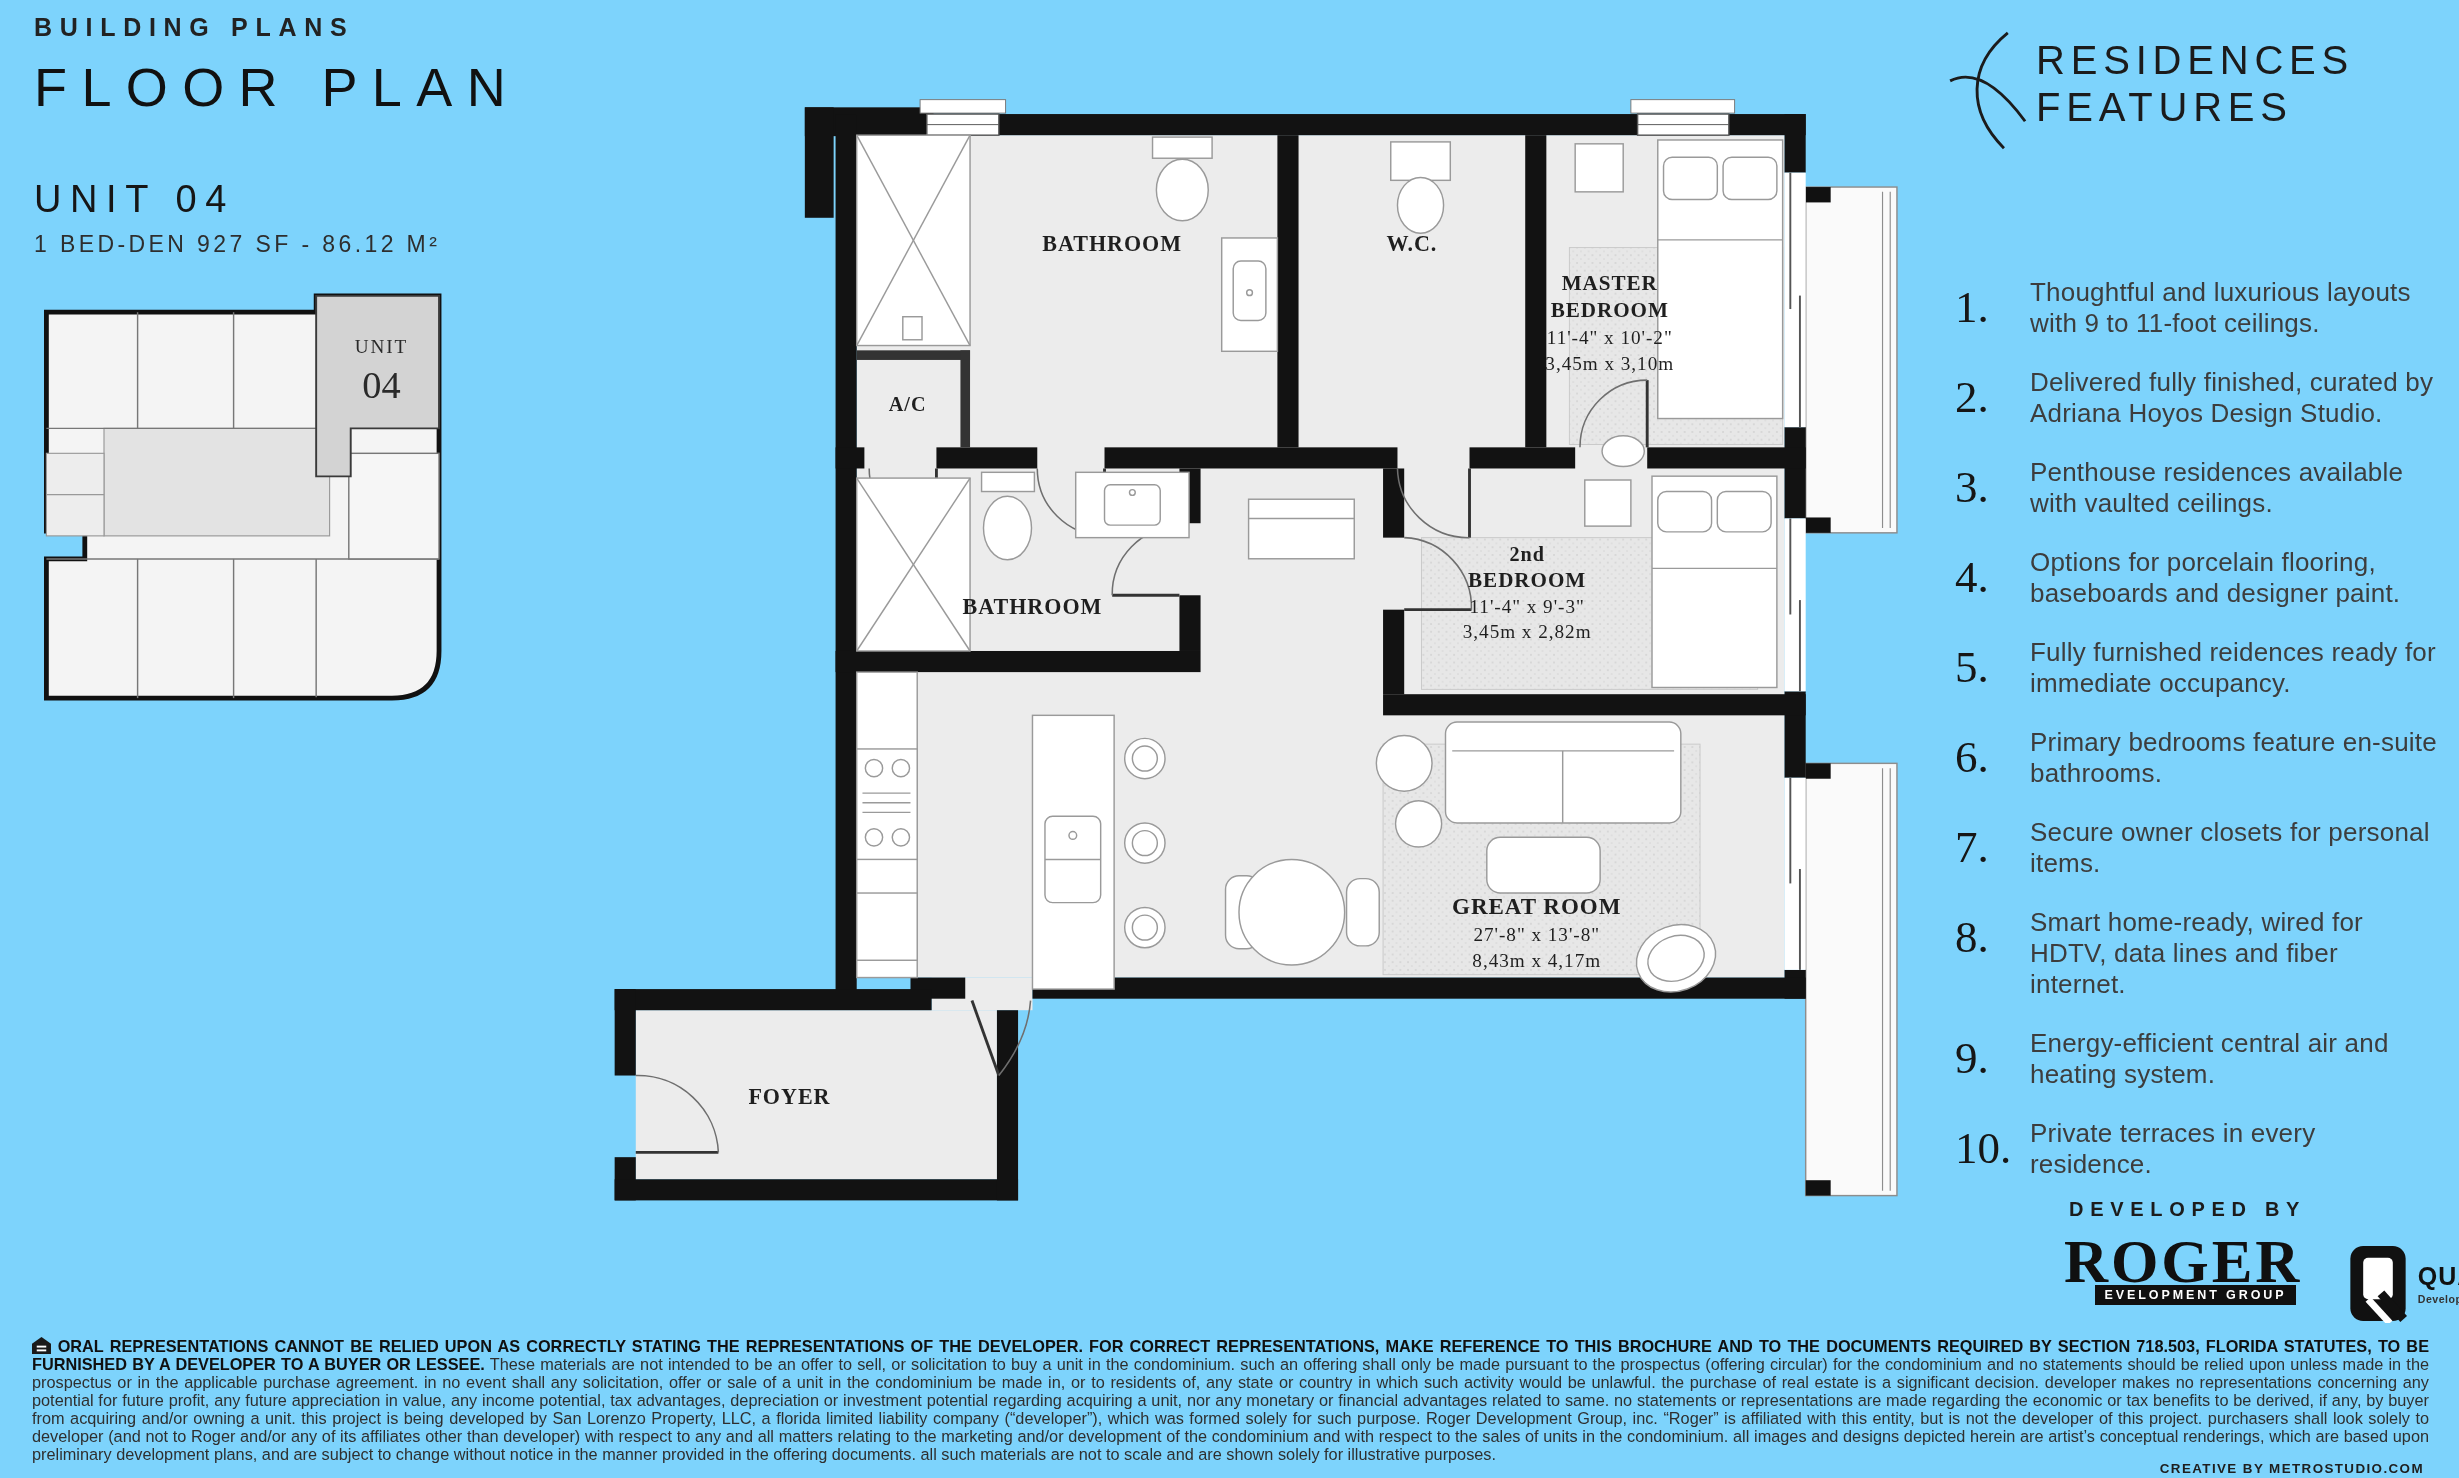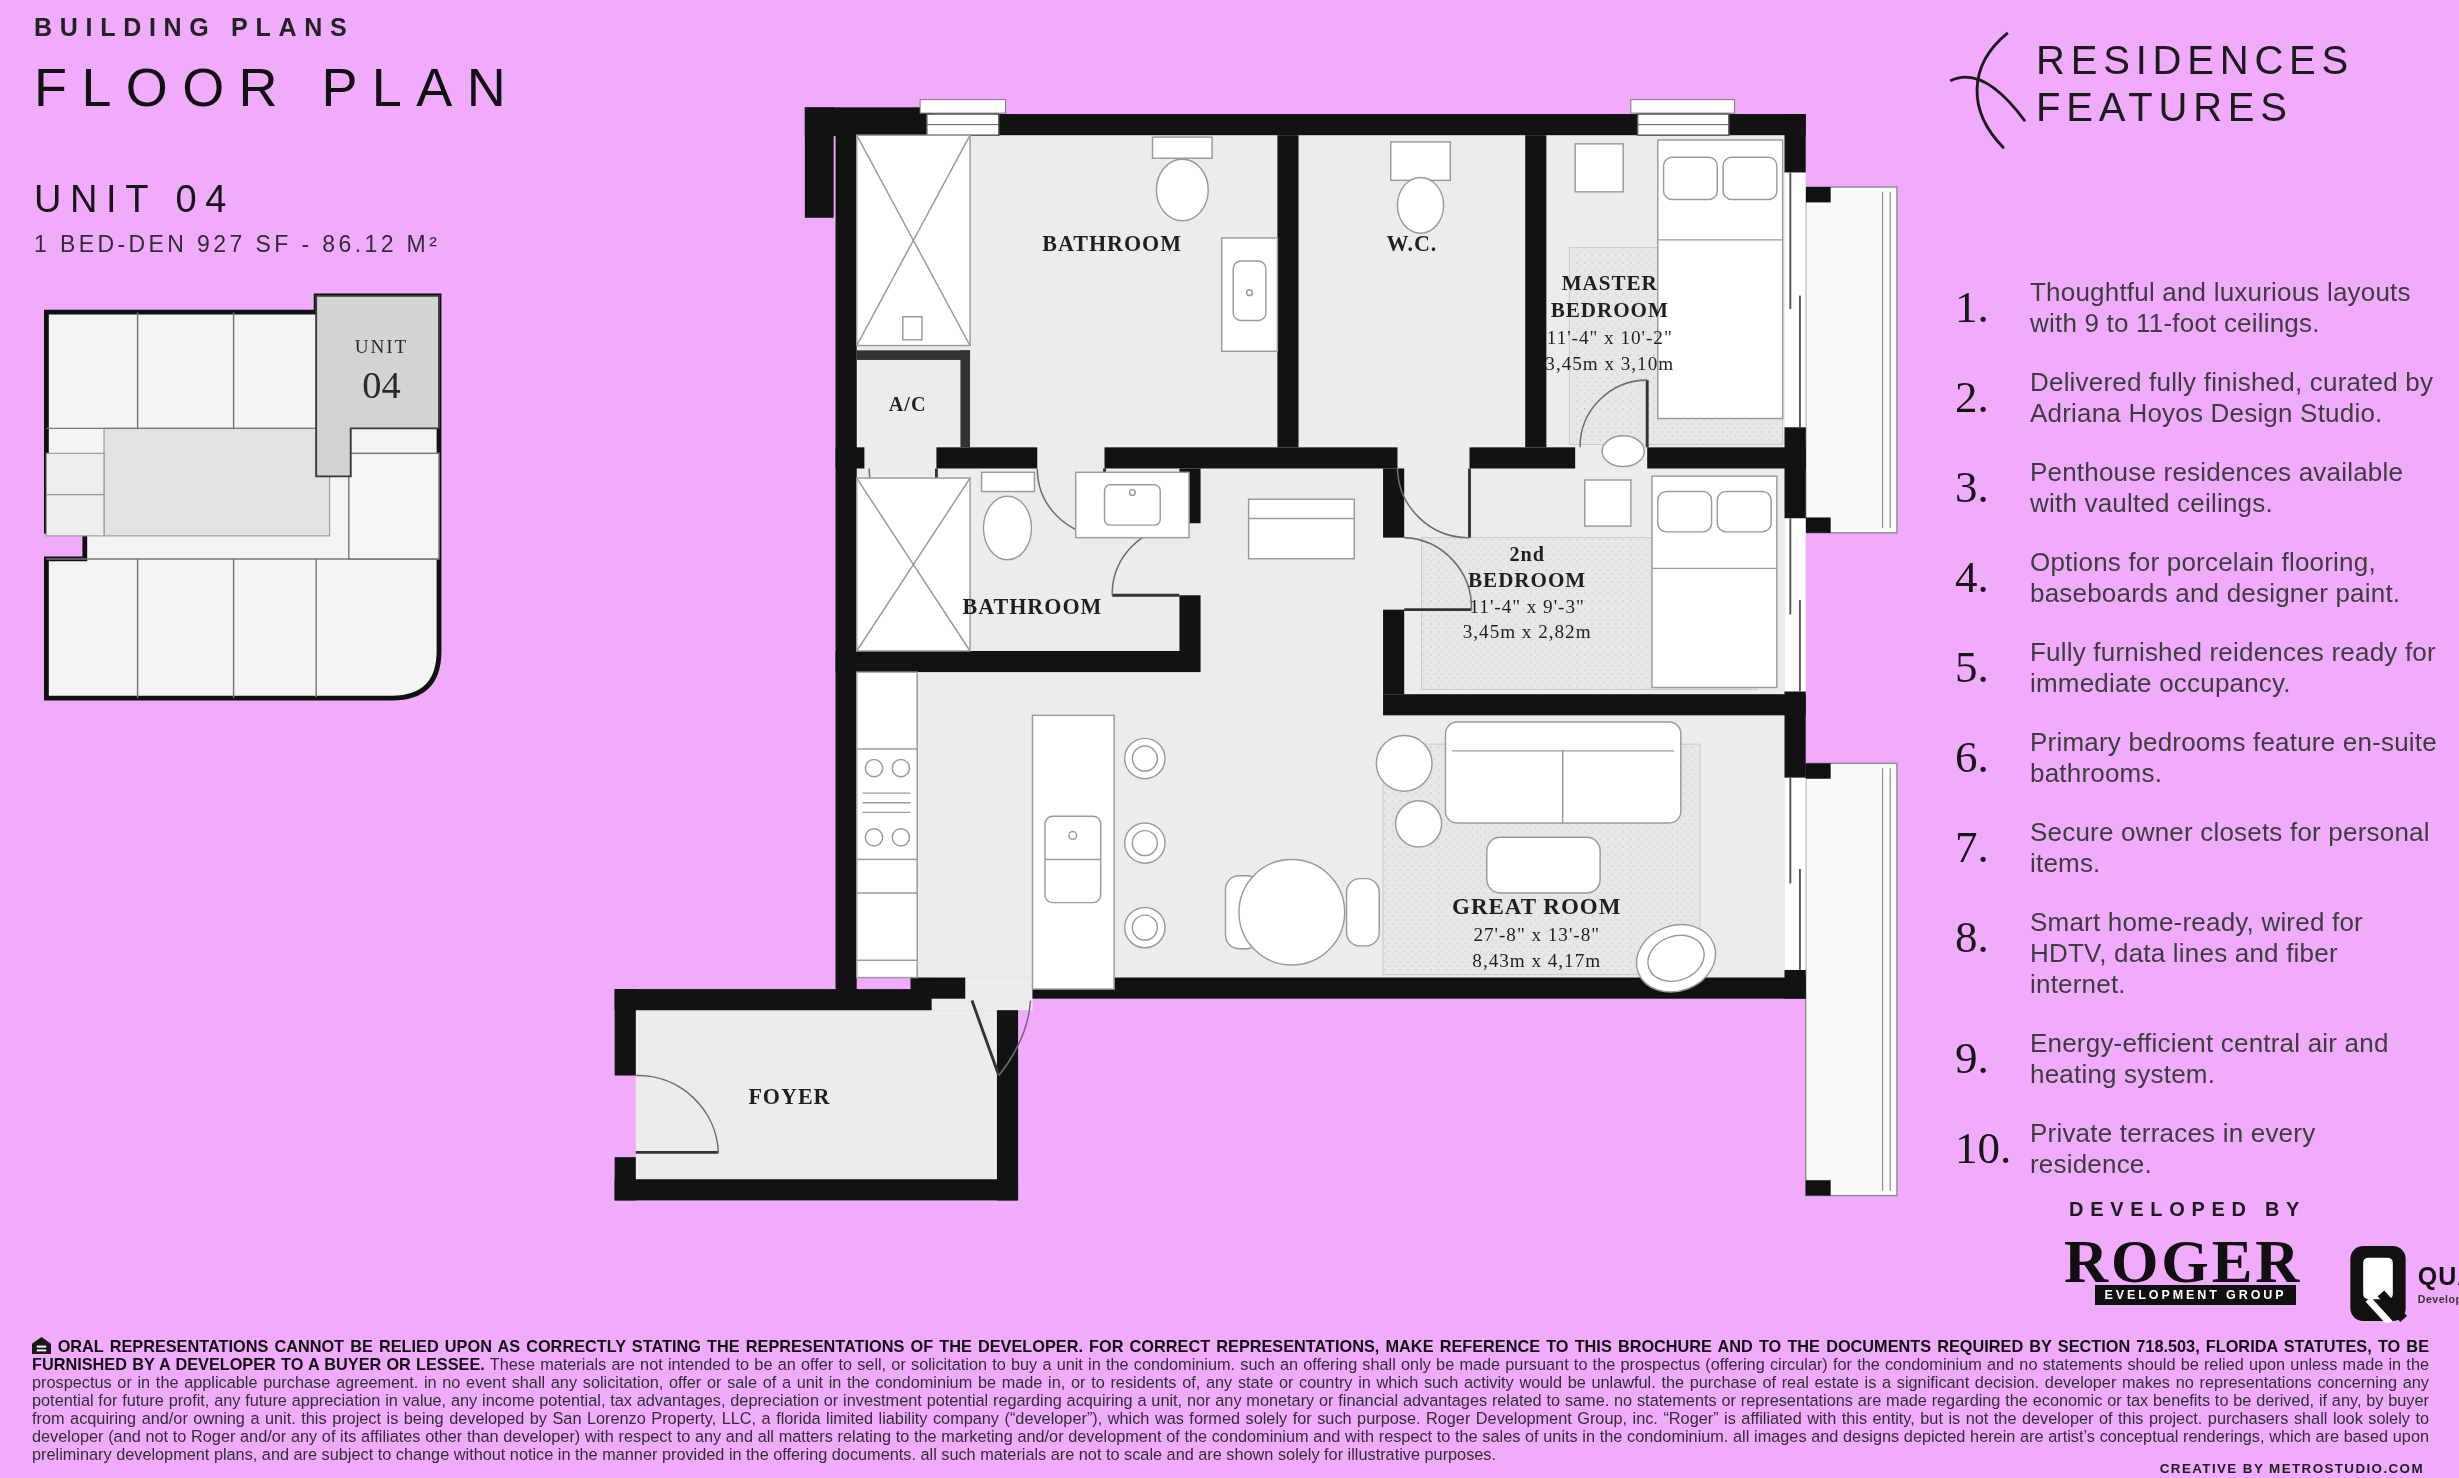--- a/index.html
+++ b/index.html
@@ -1,17 +1,17 @@
 <!DOCTYPE html>
 <html><head>
 <meta charset="utf-8">
 <style>
   * { margin:0; padding:0; box-sizing:border-box; }
   body { background:#777; font-family:"Liberation Sans", sans-serif; }
-  .page { position:relative; width:2459px; height:1479px; background:#f0abfc; overflow:hidden; margin:0 auto; }
+  .page { position:relative; width:2459px; height:1479px; background:#7dd3fc; overflow:hidden; margin:0 auto; }
 
   
   .title-block { position:absolute; left:34px; top:13.4px; color:#1a1a1a; }
   .eyebrow { font-size:25px; letter-spacing:7.7px; font-weight:700; color:#222; }
   .big-title { font-size:54px; letter-spacing:14.4px; font-weight:500; margin-top:13.4px; color:#111; }
   .unit-title { font-size:38px; letter-spacing:8.6px; font-weight:500; margin-top:60px; color:#161616; }
   .unit-specs { font-size:23px; letter-spacing:3.4px; margin-top:10px; color:#2e2e2e; font-weight:400; }
 
   
   .keyplan { position:absolute; left:32px; top:288px; }

